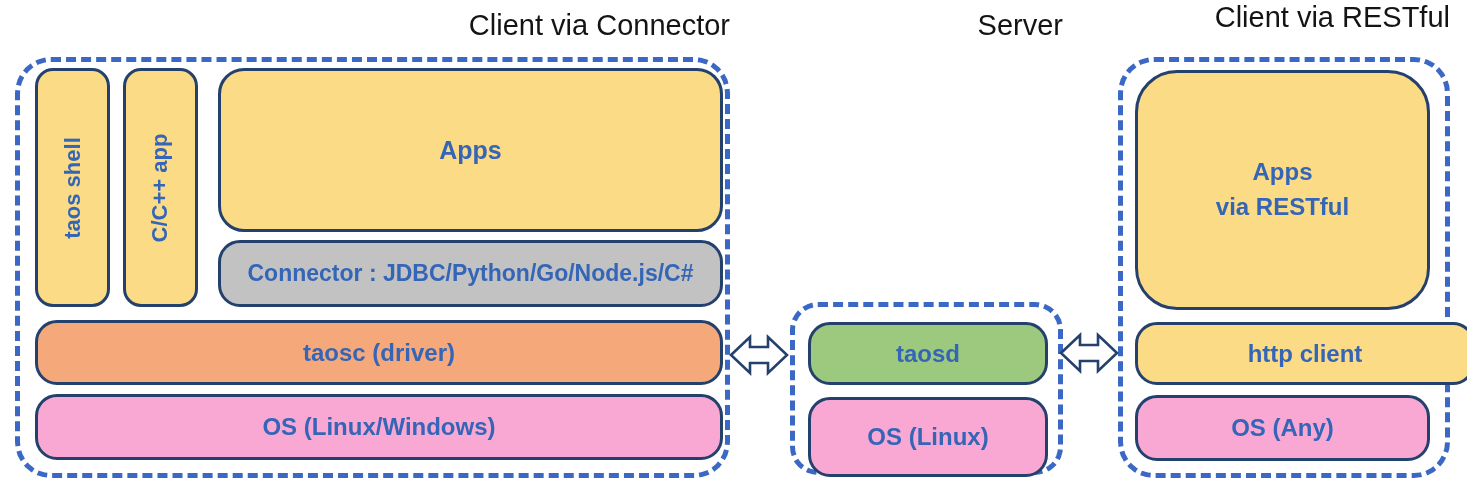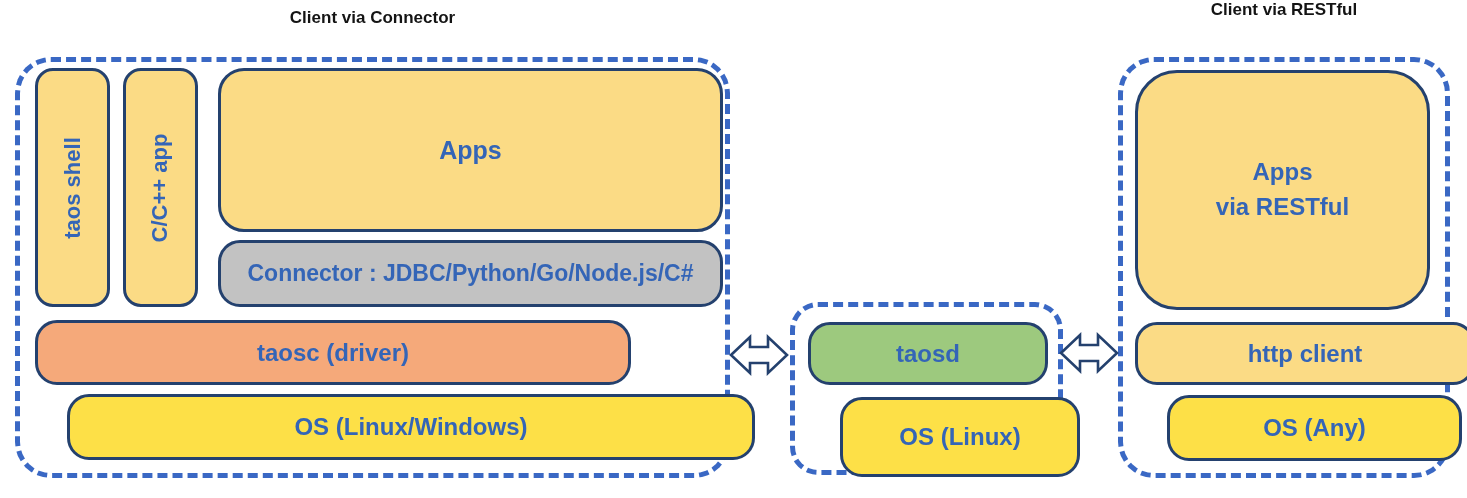--- a/index.html
+++ b/index.html
@@ -6,23 +6,23 @@
   .canvas {
     position: relative;
     width: 1467px;
     height: 498px;
     background: #ffffff;
     font-family: "Liberation Sans", sans-serif;
     overflow: hidden;
   }
   .title {
     position: absolute;
-    text-align: center;
-    font-size: 17px;
-    font-weight: bold;
+    text-align: right;
+    font-size: 29px;
+    font-weight: normal;
     color: #141414;
     line-height: 1.2;
   }
   .t-left  { left: 15px;   top: 8px; width: 715px; }
   .t-mid   { left: 790px;  top: 8px; width: 273px; }
   .t-right { left: 1118px; top: 0; width: 332px; }
 
   .group {
     position: absolute;
     border: 5px dashed #3a68c4;
@@ -41,28 +41,28 @@
     align-items: center;
     justify-content: center;
     text-align: center;
     color: #3465b7;
     font-weight: bold;
     border-radius: 22px;
   }
   .yellow { background: #fbdb85; }
   .gray   { background: #c2c2c2; }
   .orange { background: #f5a97a; }
-  .blue   { background: #fde047; margin-left: 32px; }
+  .blue   { background: #f9a8d4; }
   .green  { background: #9dc97e; }
 
   .b-taos-shell  { left: 35px;  top: 68px;  width: 75px;  height: 239px; border-radius: 18px; }
   .b-cpp-app     { left: 123px; top: 68px;  width: 75px;  height: 239px; border-radius: 18px; }
   .b-apps        { left: 218px; top: 68px;  width: 505px; height: 164px; border-radius: 26px; font-size: 25px; }
   .b-connector   { left: 218px; top: 240px; width: 505px; height: 67px;  font-size: 23px; }
-  .b-taosc       { left: 35px;  top: 320px; width: 596px; height: 65px;  font-size: 24px; }
+  .b-taosc       { left: 35px;  top: 320px; width: 688px; height: 65px;  font-size: 24px; }
   .b-os-left     { left: 35px;  top: 394px; width: 688px; height: 66px;  font-size: 24px; }
   .b-taosd       { left: 808px; top: 322px; width: 240px; height: 63px;  font-size: 24px; }
   .b-os-mid      { left: 808px; top: 397px; width: 240px; height: 80px;  font-size: 24px; }
   .b-apps-rest   { left: 1135px; top: 70px;  width: 295px; height: 240px; border-radius: 42px; font-size: 24px; white-space: pre-line; line-height: 1.45; }
   .b-http-client { left: 1135px; top: 322px; width: 340px; height: 63px;  font-size: 24px; }
   .b-os-right    { left: 1135px; top: 395px; width: 295px; height: 66px;  font-size: 24px; }
 
   .vtext {
     transform: rotate(-90deg);
     white-space: nowrap;
@@ -77,20 +77,21 @@
   }
   .a-left  { left: 729px;  top: 333px; }
   .a-right { left: 1059px; top: 331px; }
 </style>
 </head>
 <body>
 
 <div class="canvas">
 
   <div class="title t-left">Client via Connector</div>
+  <div class="title t-mid">Server</div>
   <div class="title t-right">Client via RESTful</div>
 
   <div class="group g-left"></div>
   <div class="group g-mid"></div>
   <div class="group g-right"></div>
 
   <div class="box yellow b-taos-shell">
     <span class="vtext">taos shell</span>
   </div>
   <div class="box yellow b-cpp-app">

